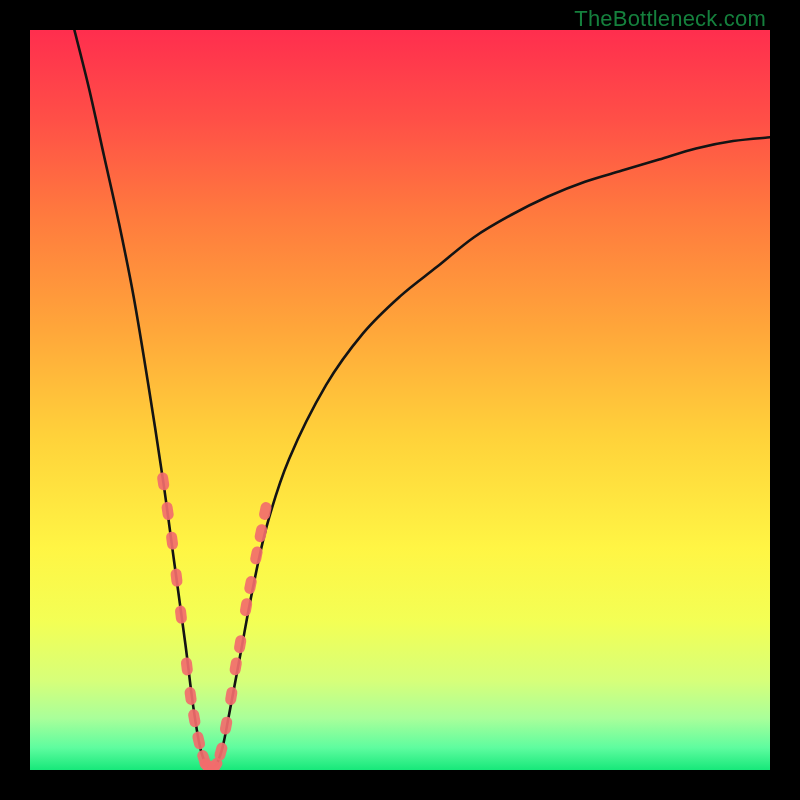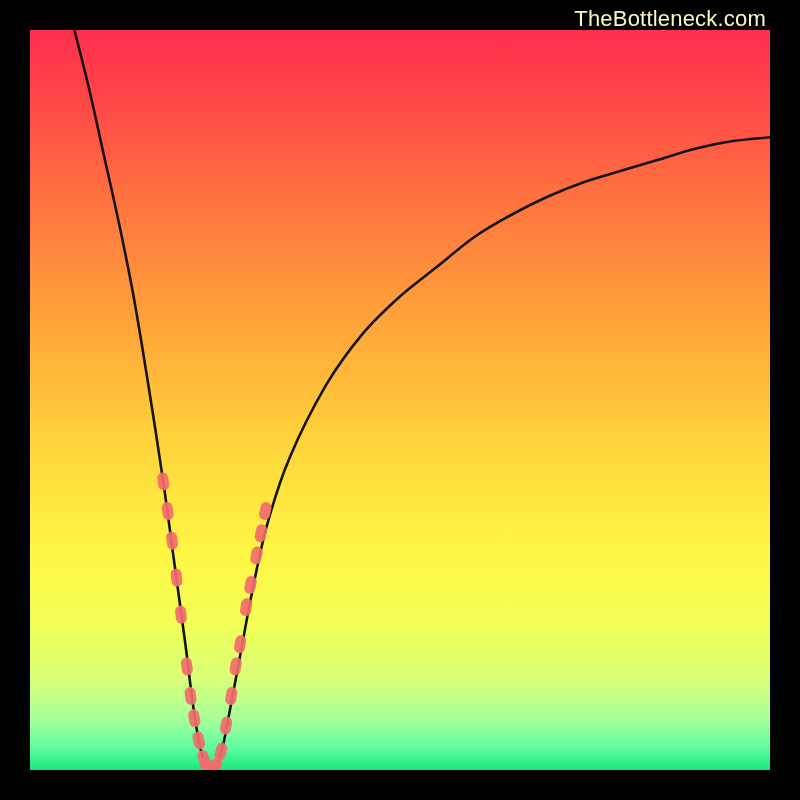--- a/index.html
+++ b/index.html
@@ -30,21 +30,21 @@
     position: absolute;
     left: 0;
     top: 0;
     width: 740px;
     height: 740px;
   }
   .watermark {
     position: absolute;
     top: 6px;
     right: 34px;
-    color: #fef9c3;
+    color: #15803d;
     font-size: 22px;
     letter-spacing: 0.2px;
   }
 </style>
 </head>
 <body>
 
 <div class="watermark">TheBottleneck.com</div>
 
 <div class="frame">

